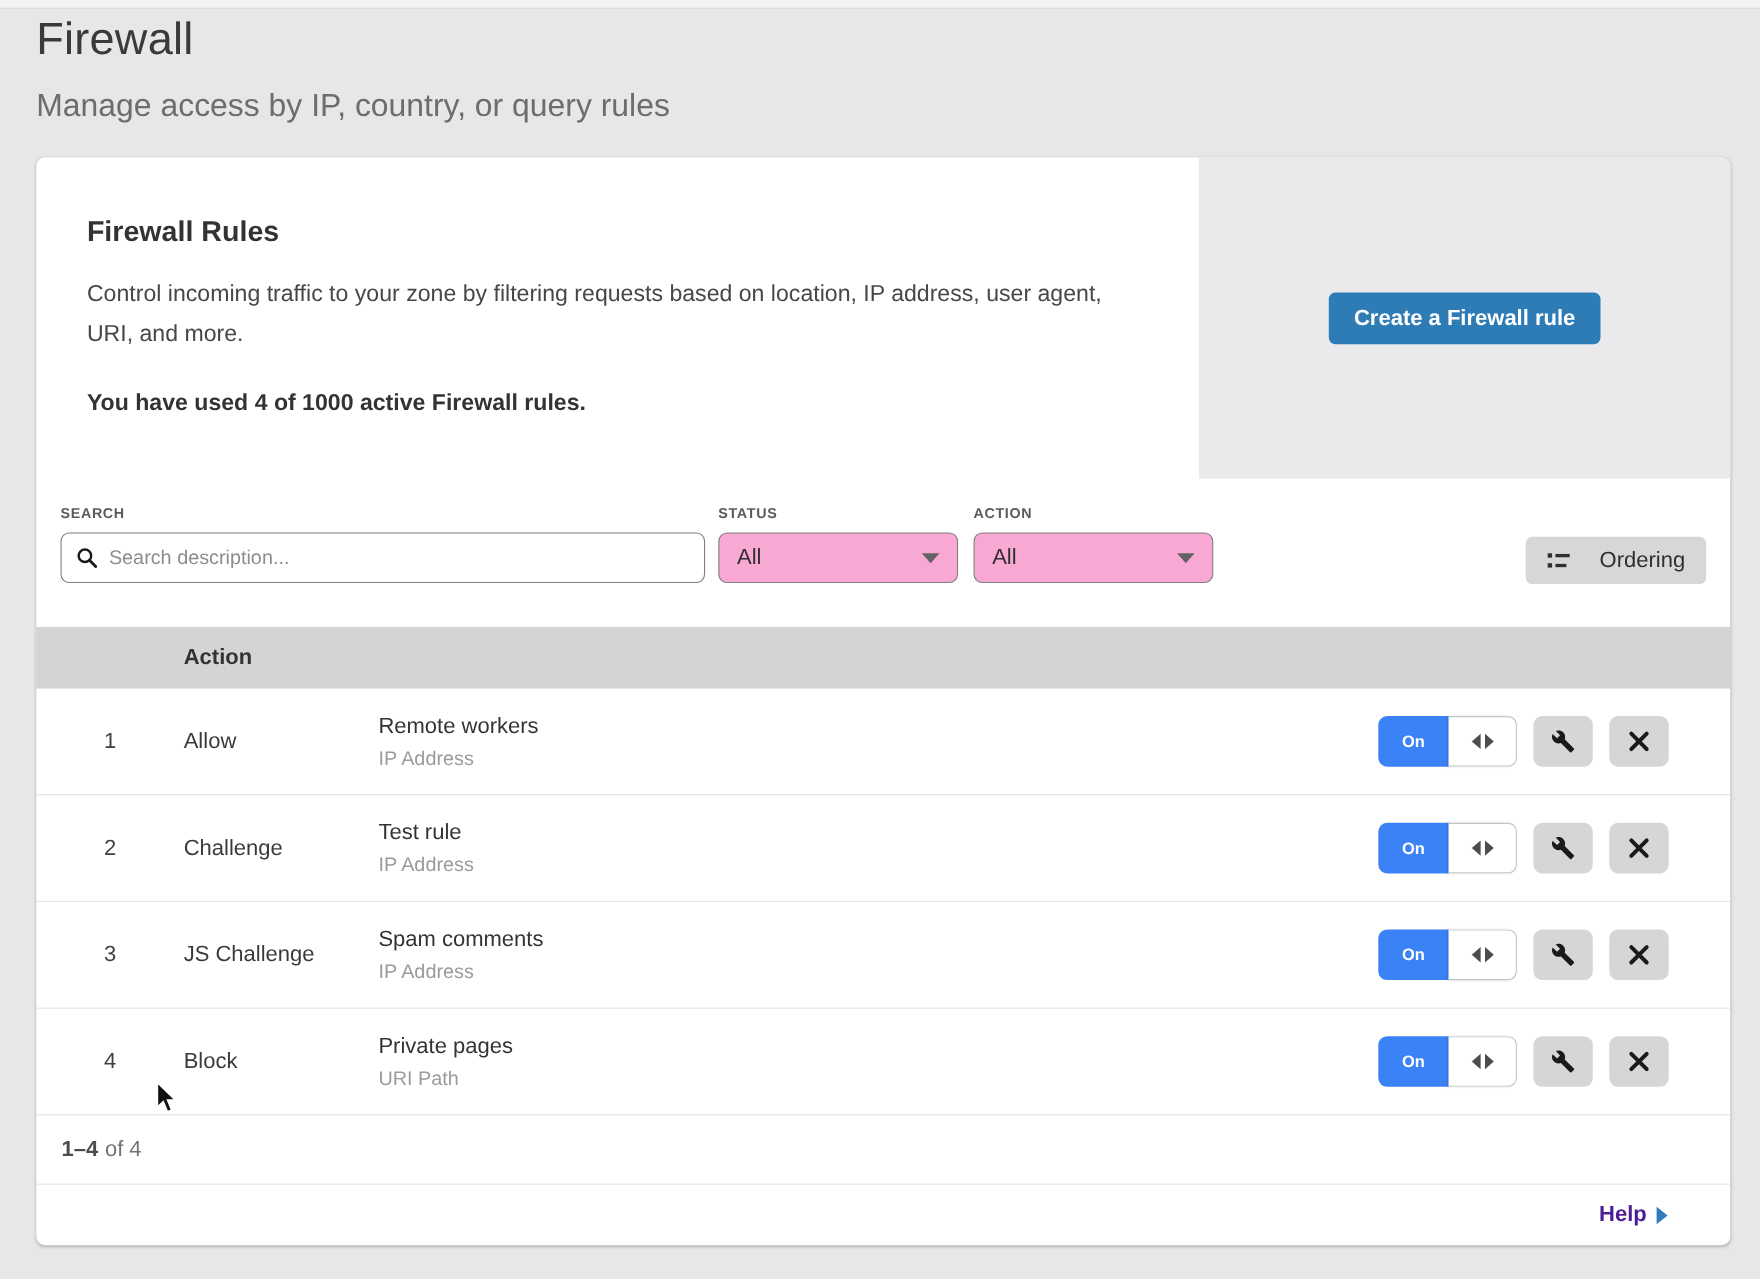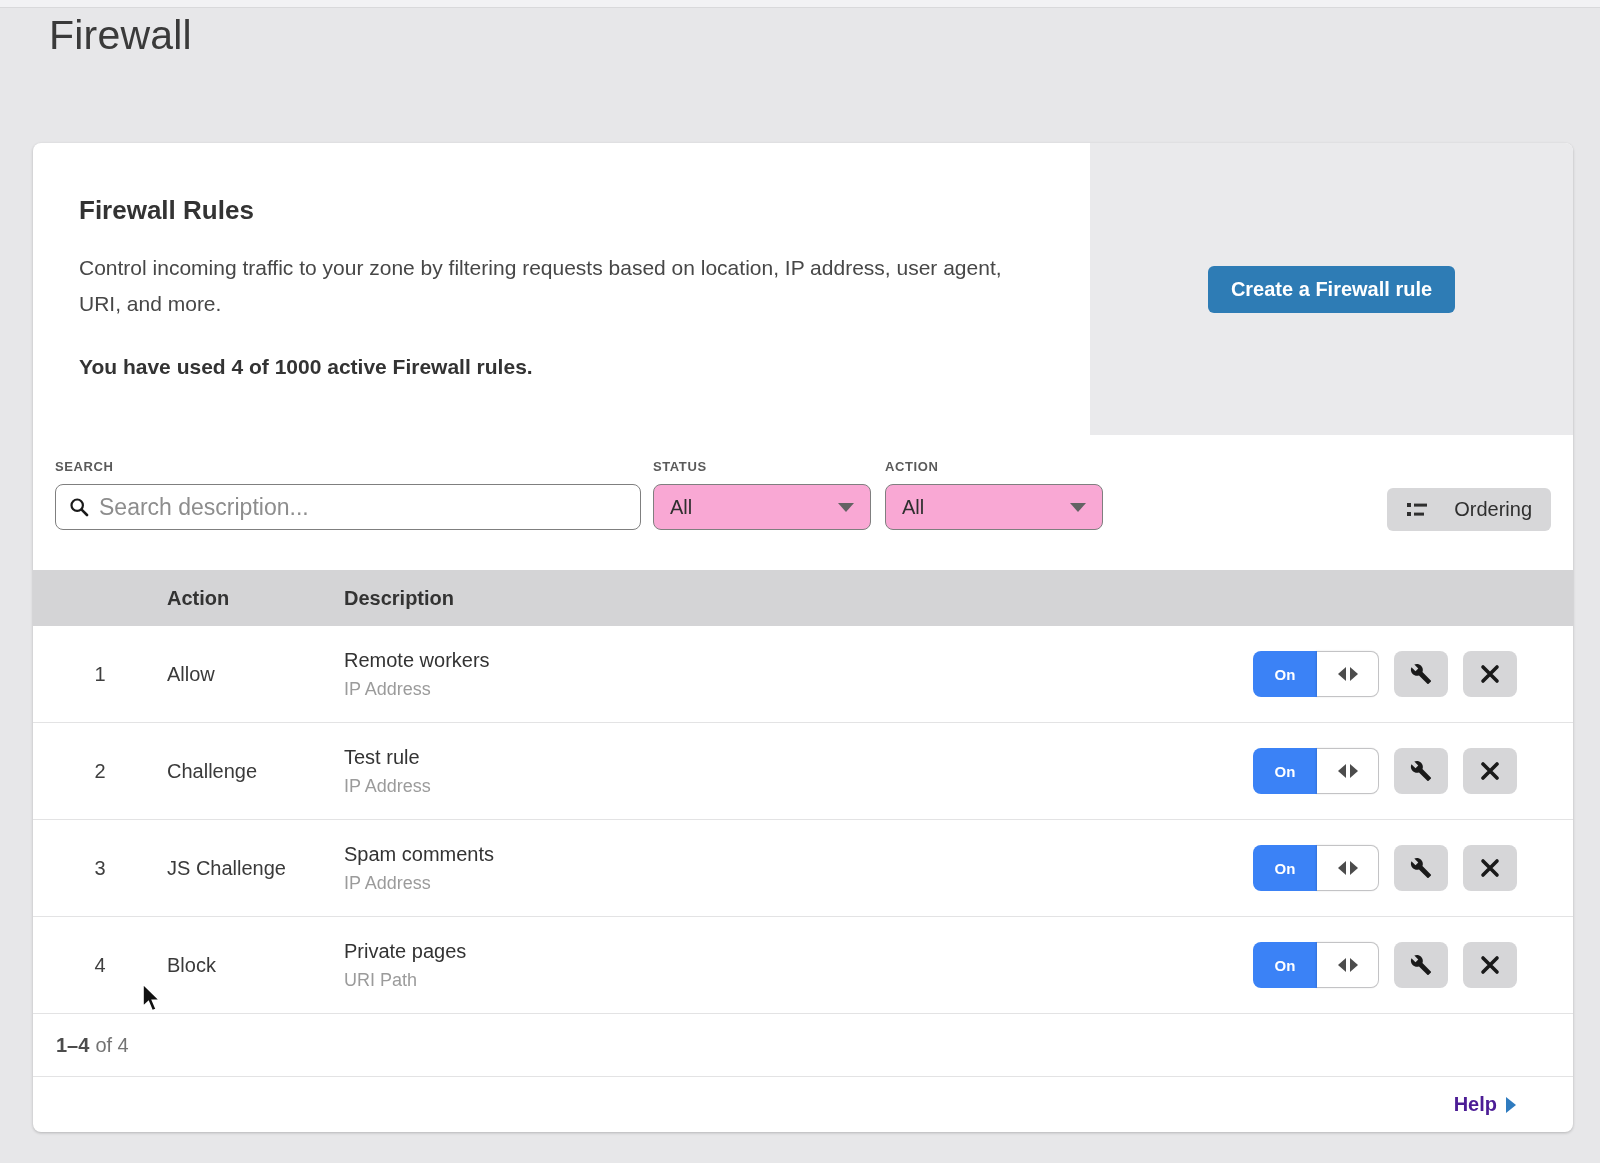--- a/index.html
+++ b/index.html
@@ -9,21 +9,21 @@
     background: #e7e7e9;
     overflow: hidden;
     position: relative;
   }
   .top-strip {
     position: absolute; top: 0; left: 0; right: 0; height: 8px;
     background: #f2f2f4; border-bottom: 1px solid #d9d9db;
   }
   
   .page-header { position: absolute; left: 33px; top: 12px; }
-  .page-title { font-size: 41px; font-weight: 500; color: #3a3a3a; letter-spacing: 0.2px; margin-left: 16px; }
+  .page-title { font-size: 41px; font-weight: 500; color: #3a3a3a; letter-spacing: 0.2px; }
   .page-subtitle { font-size: 29px; font-weight: 400; color: #6d6d6d; margin-top: 21px; }
 
   
   .card {
     position: absolute; left: 33px; top: 143px; width: 1540px; height: 989px;
     background: #ffffff; border-radius: 8px;
     box-shadow: 0 1px 3px rgba(0,0,0,0.22);
     display: flex; flex-direction: column;
   }
 
@@ -49,21 +49,21 @@
     font-size: 13px; font-weight: 700; color: #5a5a5a;
     letter-spacing: 0.6px; margin-bottom: 10px;
   }
   .search-group { width: 586px; margin-right: 12px; }
   .select-group { width: 218px; margin-right: 14px; }
   .input-box {
     height: 46px; border: 1px solid #7f7f7f; border-radius: 8px; background: #ffffff;
     display: flex; align-items: center; padding: 0 13px;
   }
   .input-box input {
-    border: none; outline: none; flex: 1; font-size: 23px; color: #333;
+    border: none; outline: none; flex: 1; font-size: 18px; color: #333;
     font-family: "Liberation Sans", sans-serif; background: transparent; margin-left: 10px;
   }
   .input-box input::placeholder { color: #8d8d8d; }
   .select-box {
     height: 46px; border: 1px solid #7f7f7f; border-radius: 8px; background: #f9a8d4;
     display: flex; align-items: center; justify-content: space-between;
     padding: 0 16px; font-size: 20px; color: #2f2f2f; cursor: pointer;
   }
   .caret-down {
     width: 0; height: 0; border-left: 8px solid transparent;
@@ -131,20 +131,21 @@
 
   .mouse-cursor { position: absolute; left: 141px; top: 983px; z-index: 50; }
 </style>
 </head>
 <body>
 
 <div class="top-strip"></div>
 
 <div class="page-header">
   <div class="page-title">Firewall</div>
+  <div class="page-subtitle">Manage access by IP, country, or query rules</div>
 </div>
 
 <div class="card">
 
   <div class="card-top">
     <div class="intro">
       <div class="intro-heading">Firewall Rules</div>
       <div class="intro-desc">Control incoming traffic to your zone by filtering requests based on location, IP address, user agent, URI, and more.</div>
       <div class="intro-usage">You have used 4 of 1000 active Firewall rules.</div>
     </div>
@@ -188,21 +189,20 @@
         <rect x="1" y="12" width="4" height="4" fill="#2f2f2f"></rect>
         <rect x="8" y="12.6" width="10" height="3" fill="#2f2f2f"></rect>
       </svg>
       <span>Ordering</span>
     </button>
   </div>
 
   <div class="thead">
     <div></div>
     <div>Action</div>
-    <div>Description</div>
     <div></div>
   </div>
 
   <div class="trow">
     <div class="cell-num">1</div>
     <div class="cell-action">Allow</div>
     <div class="cell-desc">
       <div class="desc-main">Remote workers</div>
       <div class="desc-sub">IP Address</div>
     </div>

